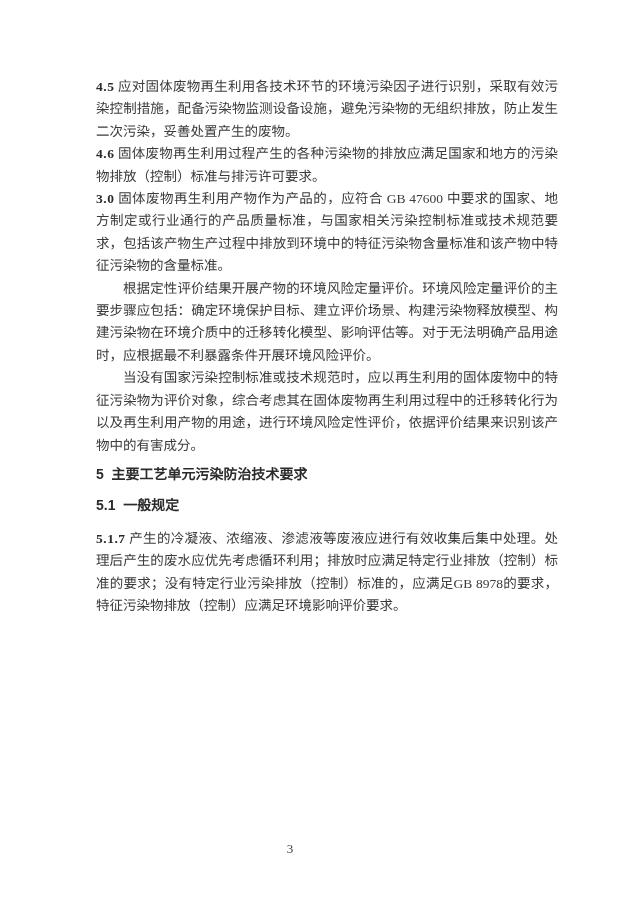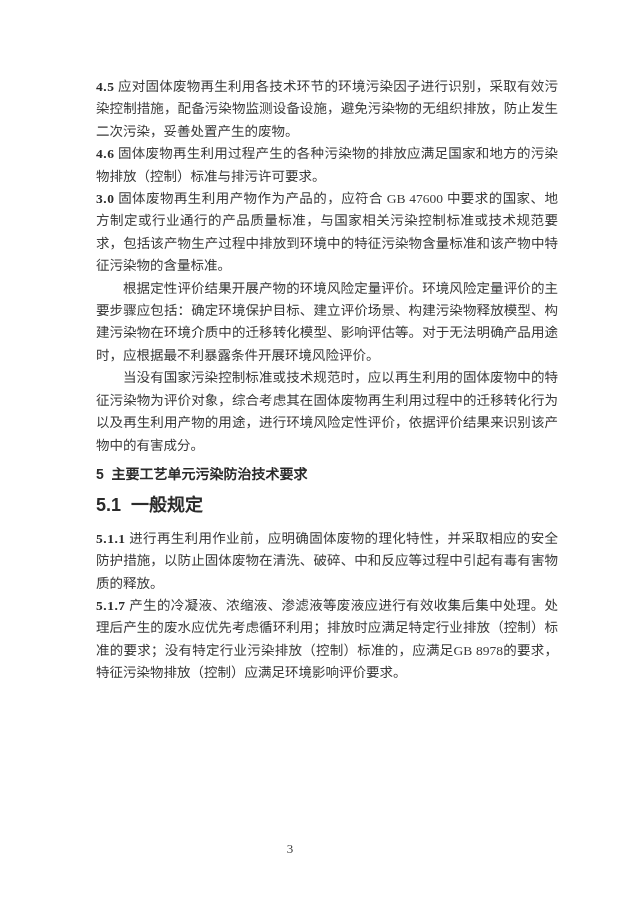--- a/index.html
+++ b/index.html
@@ -42,21 +42,21 @@
     font-family: "Liberation Sans", "DejaVu Sans", sans-serif;
     font-size: 14px;
     font-weight: bold;
     color: var(--heading-color, #2b2b2b);
     line-height: 22.4px;
     margin: 6px 0 0 0;
     text-align: left;
   }
   h2.section-heading {
     font-family: "Liberation Sans", "DejaVu Sans", sans-serif;
-    font-size: 18px;
+    font-size: 14px;
     font-weight: bold;
     color: var(--heading-color, #2b2b2b);
     line-height: 22.4px;
     margin: 9px 0 11px 0;
     text-align: left;
   }
   .heading-num {
     margin-right: 0.55em;
   }
   .page-number {
@@ -75,17 +75,16 @@
 
 <div class="page" style="--page-bg: #ffffff; --text-color: #3a3a3a; --heading-color: #2b2b2b;">
   <main class="content" id="doc-content">
       <p class="clause"><span class="clause-num">4.5</span> <span>应对固体废物再生利用各技术环节的环境污染因子进行识别，采取有效污染控制措施，配备污染物监测设备设施，避免污染物的无组织排放，防止发生二次污染，妥善处置产生的废物。</span></p>
       <p class="clause"><span class="clause-num">4.6</span> <span>固体废物再生利用过程产生的各种污染物的排放应满足国家和地方的污染物排放（控制）标准与排污许可要求。</span></p>
       <p class="clause"><span class="clause-num">3.0</span> <span>固体废物再生利用产物作为产品的，应符合 GB 47600 中要求的国家、地方制定或行业通行的产品质量标准，与国家相关污染控制标准或技术规范要求，包括该产物生产过程中排放到环境中的特征污染物含量标准和该产物中特征污染物的含量标准。</span></p>
       <p class="indent">根据定性评价结果开展产物的环境风险定量评价。环境风险定量评价的主要步骤应包括：确定环境保护目标、建立评价场景、构建污染物释放模型、构建污染物在环境介质中的迁移转化模型、影响评估等。对于无法明确产品用途时，应根据最不利暴露条件开展环境风险评价。</p>
       <p class="indent">当没有国家污染控制标准或技术规范时，应以再生利用的固体废物中的特征污染物为评价对象，综合考虑其在固体废物再生利用过程中的迁移转化行为以及再生利用产物的用途，进行环境风险定性评价，依据评价结果来识别该产物中的有害成分。</p>
       <h1 class="chapter-heading"><span class="heading-num">5</span><span>主要工艺单元污染防治技术要求</span></h1>
       <h2 class="section-heading"><span class="heading-num">5.1</span><span>一般规定</span></h2>
-      <p class="clause"><span class="clause-num">5.1.1</span> <span>进行再生利用作业前，应明确固体废物的理化特性，并采取相应的安全防护措施，以防止固体废物在清洗、破碎、中和反应等过程中引起有毒有害物质的释放。</span></p>
       <p class="clause"><span class="clause-num">5.1.7</span> <span>产生的冷凝液、浓缩液、渗滤液等废液应进行有效收集后集中处理。处理后产生的废水应优先考虑循环利用；排放时应满足特定行业排放（控制）标准的要求；没有特定行业污染排放（控制）标准的，应满足GB 8978的要求，特征污染物排放（控制）应满足环境影响评价要求。</span></p>
     </main>
   <div class="page-number">3</div>
 </div>
 
 </body></html>

